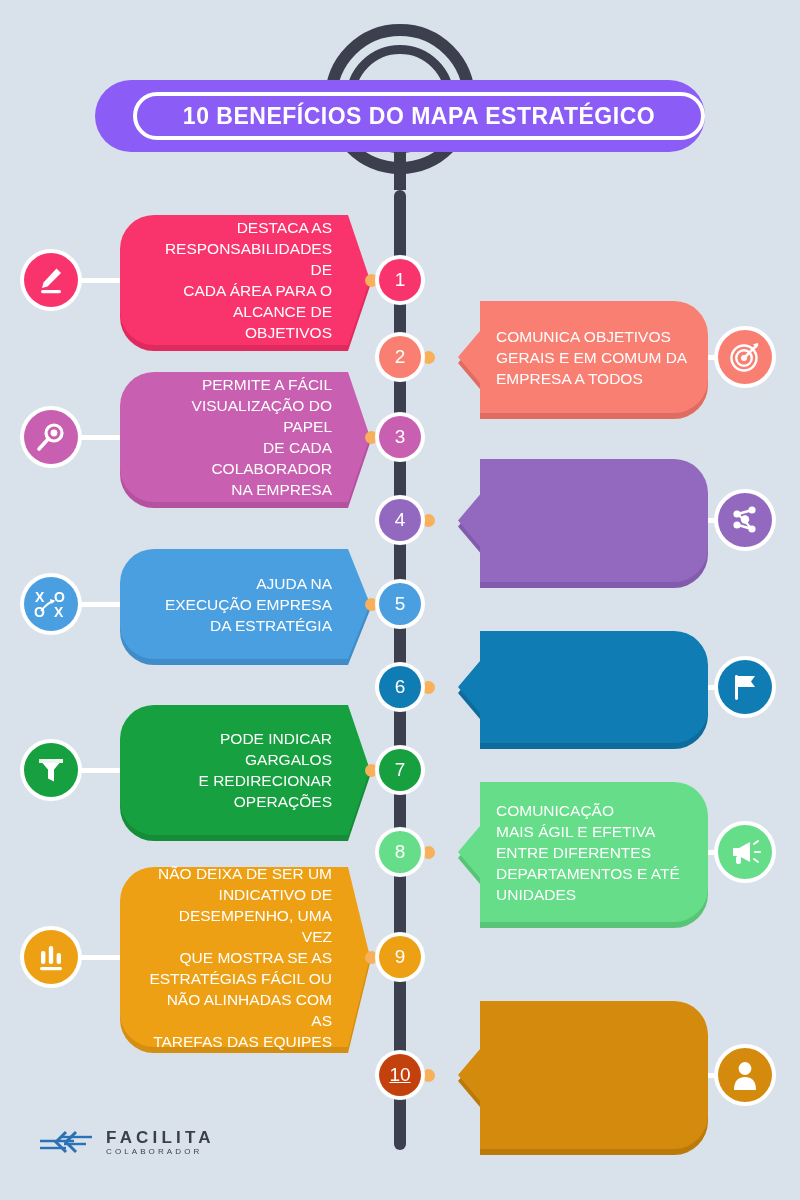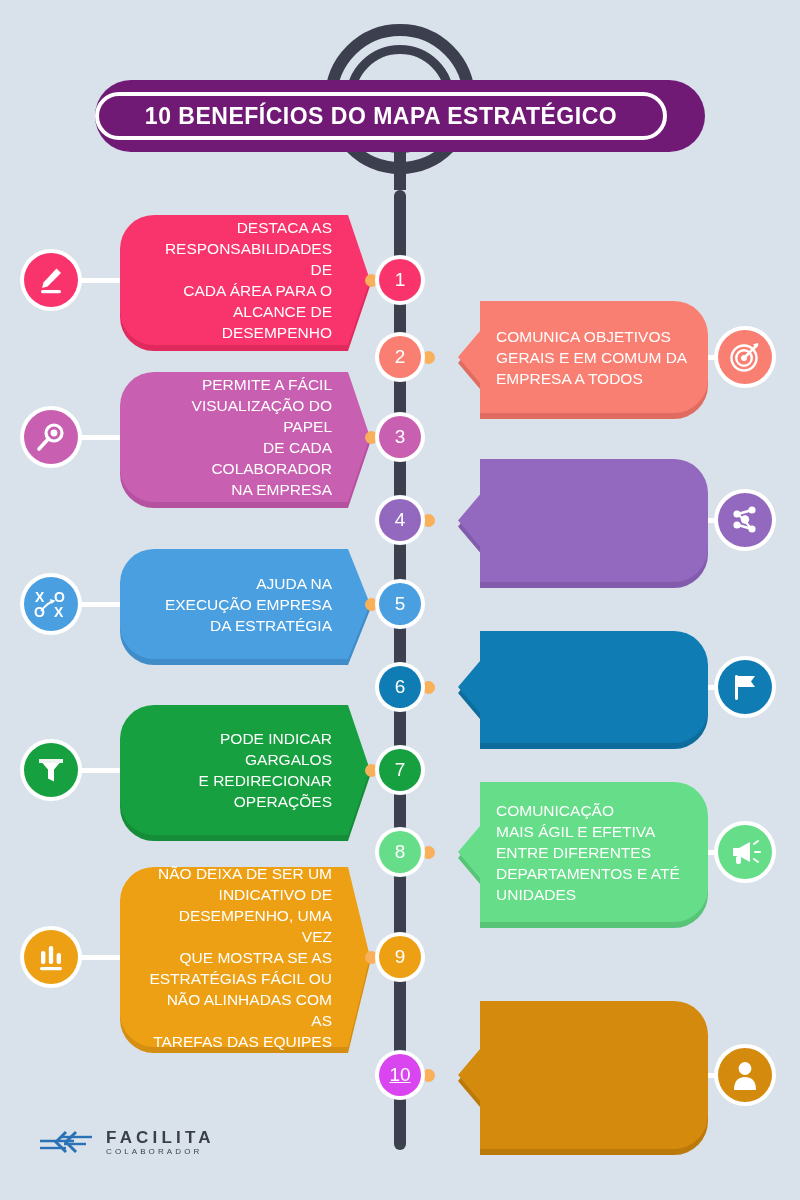--- a/index.html
+++ b/index.html
@@ -61,25 +61,25 @@
     height: 40px;
     background: #3c3f4d;
   }
 
   .title-band {
     position: absolute;
     left: 95px;
     top: 80px;
     width: 610px;
     height: 72px;
-    background: #701a75;
+    background: #8b5cf6;
     border-radius: 36px;
     display: flex;
     align-items: center;
-    justify-content: flex-start;
+    justify-content: flex-end;
   }
   .title-inner {
     width: 572px;
     height: 48px;
     border: 4px solid #ffffff;
     border-radius: 24px;
     display: flex;
     align-items: center;
     justify-content: center;
   }
@@ -290,21 +290,21 @@
   <div class="spine"></div>
 
   <div id="rows">
       <div class="row" style="top: 0px;">
         <div class="card left" style="left: 120px; top: 215px; width: 250px; height: 130px;">
           <div class="card-shadow" style="background: rgb(224, 42, 94);"></div>
           <div class="card-face" style="background: rgb(249, 51, 107);"></div>
           <div class="card-text">DESTACA AS
 RESPONSABILIDADES DE
 CADA ÁREA PARA O
-ALCANCE DE DESEMPENHO</div>
+ALCANCE DE OBJETIVOS</div>
         </div>
         <div class="connector" style="top: 278px; left: 72px; width: 50px;"></div>
         <div class="icon-badge" style="top: 249px; left: 20px;">
           <div class="icon-disc" style="background: rgb(249, 51, 107);">
             <svg width="30" height="30" viewBox="0 0 30 30">
               <path d="M20.5 3.5 L25 8 L11.5 21.5 L6 23 L7.5 17.5 Z" fill="#fff"></path>
               <rect x="5" y="25" width="20" height="3.2" rx="1.6" fill="#fff"></rect>
             </svg>
           </div>
         </div>
@@ -515,21 +515,21 @@
         <div class="icon-badge" style="top: 1044px; left: 714px;">
           <div class="icon-disc" style="background: rgb(212, 138, 12);">
             <svg width="28" height="30" viewBox="0 0 28 30">
               <circle cx="14" cy="8.5" r="6.4" fill="#fff"></circle>
               <path d="M3 30 C3 20 8 17 14 17 C20 17 25 20 25 30 Z" fill="#fff"></path>
             </svg>
           </div>
         </div>
         <div class="dot right" style="top: 1069px;"></div>
         <div class="num" style="top: 1050px;">
-          <div class="num-inner" style="background: #d946ef; text-decoration: underline;">10</div>
+          <div class="num-inner" style="background: #c2410c; text-decoration: underline;">10</div>
         </div>
       </div>
     </div>
 
   <div class="logo">
     <svg class="logo-mark" viewBox="0 0 56 30">
       <path d="M0 13 h34" stroke="#2a72b5" stroke-width="2.4" fill="none"></path>
       <path d="M0 20 h26" stroke="#2a72b5" stroke-width="2.4" fill="none"></path>
       <path d="M26 4 L16 14 L26 24" stroke="#2a72b5" stroke-width="3" fill="none"></path>
       <path d="M36 4 L26 14 L36 24" stroke="#2a72b5" stroke-width="3" fill="none"></path>

